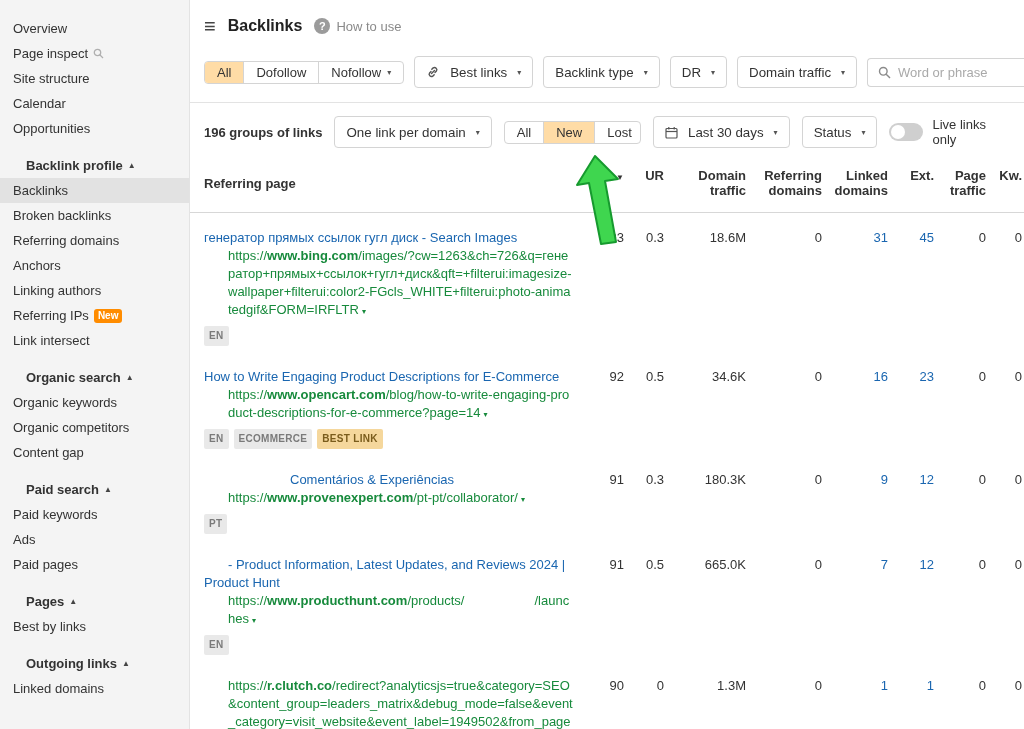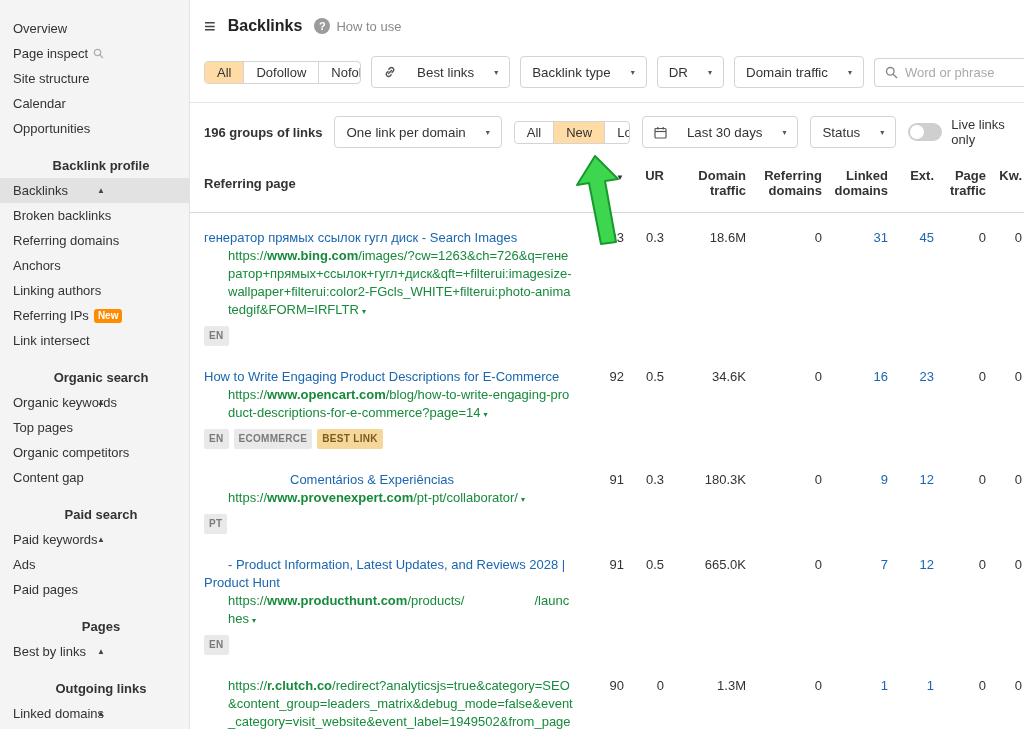--- a/index.html
+++ b/index.html
@@ -14,22 +14,22 @@
   .sidebar {
     position:absolute; left:0; top:0; width:190px; height:729px;
     background:#f4f4f4; border-right:1px solid #e3e3e3; padding-top:16px;
   }
   .side-item {
     height:25px; line-height:25px; padding-left:13px; cursor:pointer;
     white-space:nowrap; color:#333; display:flex; align-items:center; gap:5px;
   }
   .side-item.active { background:#e2e2e2; }
   .sec-header {
-    height:25px; line-height:25px; padding-left:13px; margin-top:12px;
-    font-weight:bold; display:flex; align-items:center; white-space:nowrap;flex-direction:column;
+    height:25px; line-height:25px; padding-left:26px; margin-top:12px;
+    font-weight:bold; display:flex; align-items:center; gap:5px; white-space:nowrap;
   }
   .sec-caret { font-size:8px; color:#444; }
   .badge-new {
     background:#ff8c00; color:#fff; font-size:10px; font-weight:bold;
     padding:1px 4px; border-radius:3px; line-height:12px;
   }
   .mini-mag { opacity:.55; }
 
   
   .main { position:absolute; left:190px; top:0; width:834px; height:729px; background:#fff; }
@@ -42,21 +42,21 @@
     width:16px; height:16px; border-radius:50%; background:#9b9b9b; color:#fff;
     font-size:11px; font-weight:bold; text-align:center; line-height:16px;
   }
 
   .filterbar {
     display:flex; align-items:center; gap:10px;
     padding:10px 0 14px 14px; border-bottom:1px solid #e3e3e3;
   }
   .btn {
     height:29px; border:1px solid #d4d4d4; border-radius:4px; background:#fff;
-    display:inline-flex; align-items:center; padding:15px 11px; gap:20px;
+    display:inline-flex; align-items:center; padding:15px 11px; gap:10px;
     color:#333; cursor:pointer; white-space:nowrap;
   }
   .caret { font-size:8px; color:#555; }
   .seg { display:inline-flex; border:1px solid #d4d4d4; border-radius:4px; overflow:hidden; height:23px; background:#fff; }
   .seg-opt {
     padding:0 12px; line-height:27px; border-right:1px solid #d4d4d4; cursor:pointer;
     display:flex; align-items:center; gap:6px; white-space:nowrap;
   }
   .seg-opt:last-child { border-right:none; }
   .seg-opt.on { background:#ffdca6; }
@@ -154,23 +154,20 @@
   </div>
 
   <div class="sec-header">
     <span>Organic search</span>
     <span class="sec-caret">▲</span>
   </div>
   <div class="side-item">
     <span>Organic keywords</span>
   </div>
   <div class="side-item">
-    <span>Top pages</span>
-  </div>
-  <div class="side-item">
     <span>Organic competitors</span>
   </div>
   <div class="side-item">
     <span>Content gap</span>
   </div>
 
   <div class="sec-header">
     <span>Paid search</span>
     <span class="sec-caret">▲</span>
   </div>
@@ -376,21 +373,21 @@
     <div class="cell num">180.3K</div>
     <div class="cell num">0</div>
     <div class="cell num num-link">9</div>
     <div class="cell num num-link">12</div>
     <div class="cell num">0</div>
     <div class="cell num">0</div>
   </div>
 
   <div class="grid-cols trow">
     <div class="cell page-cell">
-      <a class="rtitle"><span class="gap-sm"></span><span>- Product Information, Latest Updates, and Reviews 2028 | Product Hunt</span></a>
+      <a class="rtitle"><span class="gap-sm"></span><span>- Product Information, Latest Updates, and Reviews 2024 | Product Hunt</span></a>
       <div class="rurl">
         <span>https://</span><span class="dom">www.producthunt.com</span><span>/products/</span><span class="gap-url"></span><span>/launches</span><span class="url-caret">▾</span>
       </div>
       <div class="badges">
         <span class="tag">EN</span>
       </div>
     </div>
     <div class="cell num">91</div>
     <div class="cell num">0.5</div>
     <div class="cell num">665.0K</div>

